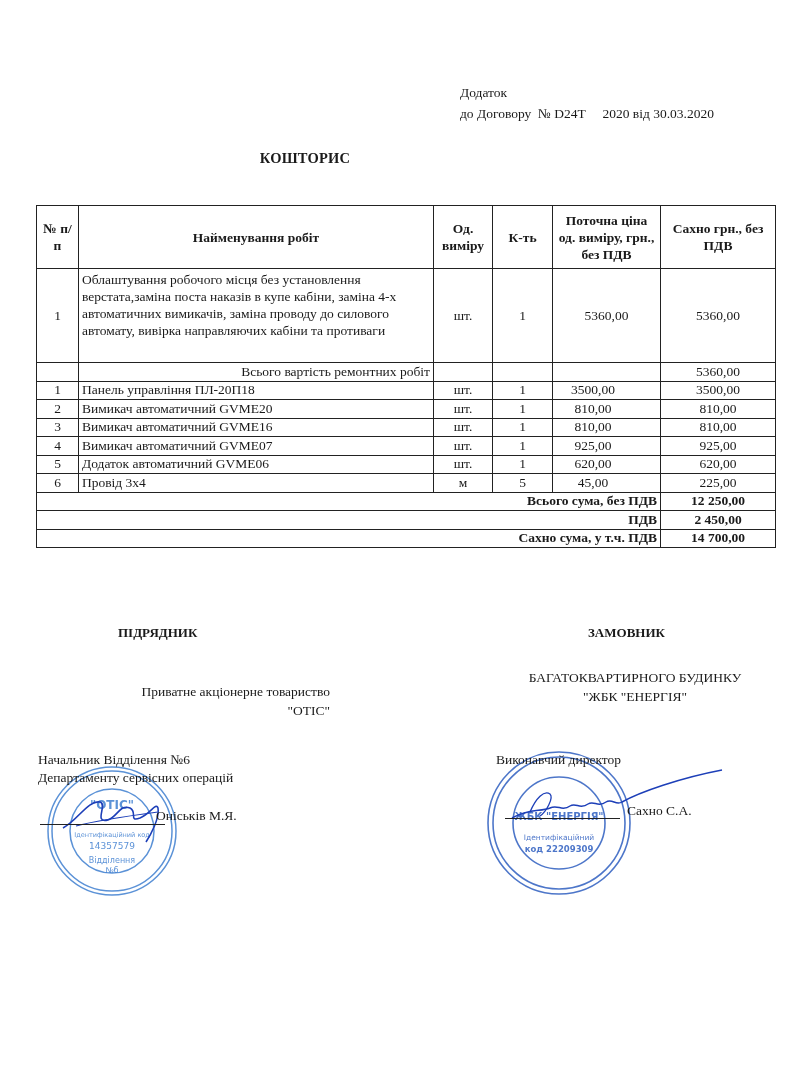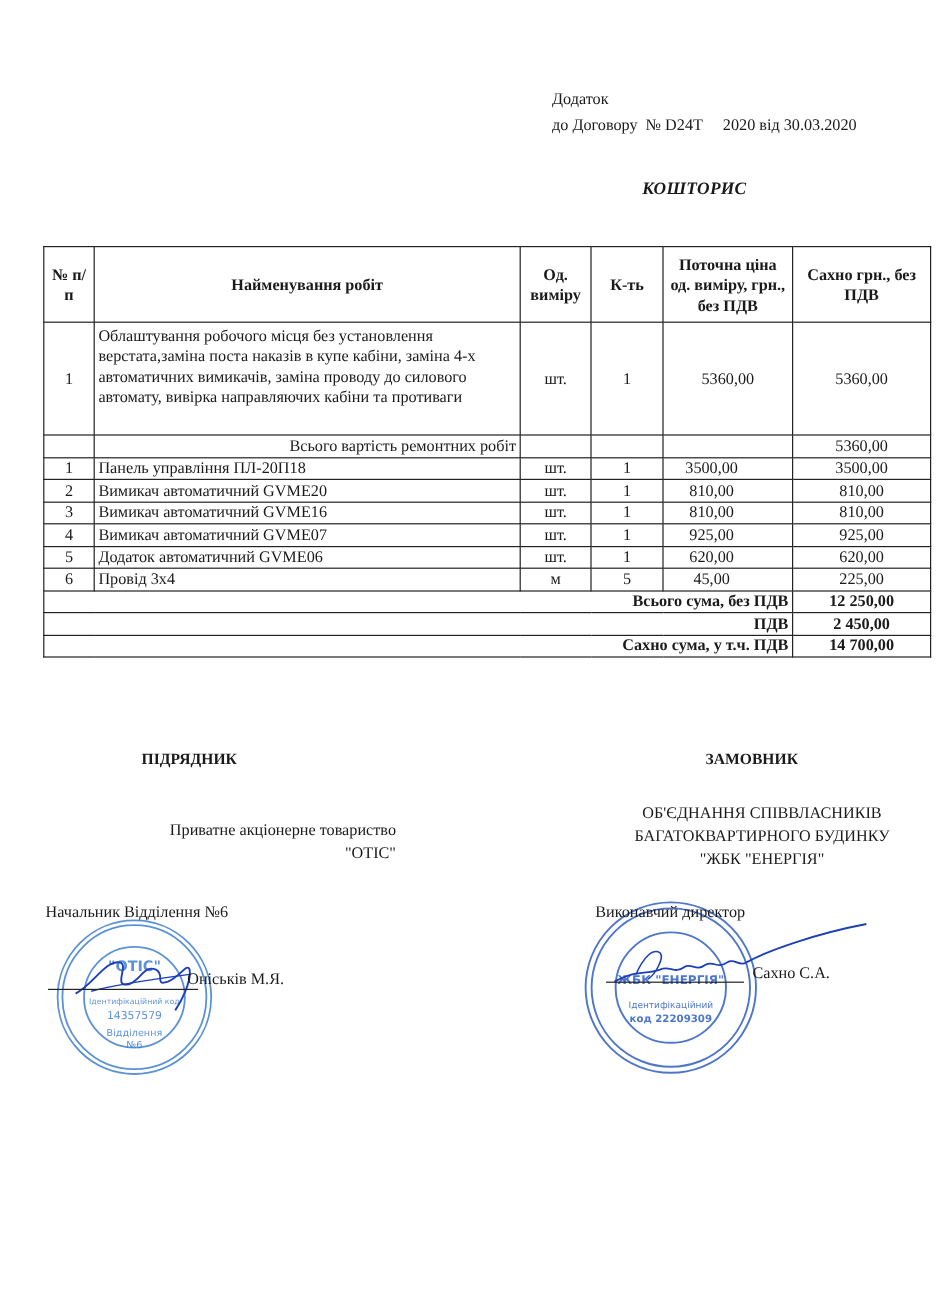--- a/index.html
+++ b/index.html
@@ -1,22 +1,22 @@
 <!DOCTYPE html>
 <html><head>
 <meta charset="utf-8">
 <style>
   html, body { margin: 0; padding: 0; }
   body {
     width: 786px; height: 1080px; background: #ffffff; position: relative; overflow: hidden;
     font-family: "Liberation Serif", "DejaVu Serif", serif; color: #1a1a1a;
   }
   .abs { position: absolute; }
-  .addendum { left: 460px; top: 72px; font-size: 13.5px; line-height: 21px; }
-  .title { left: 0; width: 634px; top: 150px; text-align: right; font-size: 14.5px; font-weight: bold; letter-spacing: 0.2px; font-style: italic; }
+  .addendum { left: 460px; top: 82px; font-size: 13.5px; line-height: 21px; }
+  .title { left: 0; width: 634px; top: 150px; text-align: center; font-size: 14.5px; font-weight: bold; letter-spacing: 0.2px; }
   .title span { position: relative; left: -12px; }
 
   table.estimate {
     position: absolute; left: 36px; top: 205px; width: 739px;
     border-collapse: collapse; font-size: 13.5px; table-layout: fixed;
   }
   table.estimate td, table.estimate th {
     border: 1.5px solid #222; padding: 0 3px; vertical-align: middle;
   }
   table.estimate th { font-weight: bold; text-align: center; line-height: 17px; font-size: 13.5px; }
@@ -176,27 +176,27 @@
     <text x="68" y="110" font-size="8">№6</text>
   </g>
 </svg>
 <svg class="abs stamp" style="left:58px; top:790px;" width="110" height="60" viewBox="0 0 110 60">
   <path d="M5 38 C 20 30, 30 10, 42 12 C 50 14, 35 34, 50 30 C 60 26, 62 14, 72 18 C 80 22, 70 32, 82 28 C 92 24, 98 12, 100 18 C 102 28, 92 46, 88 52" fill="none" stroke="#1d3fb8" stroke-width="1.6"></path>
   <path d="M18 36 C 40 30, 70 26, 100 22" fill="none" stroke="#1d3fb8" stroke-width="1.2"></path>
 </svg>
 
 <div class="abs c-role">
   <div>Начальник Відділення №6</div>
+  <div>Департаменту сервісних операцій</div>
 </div>
 <div class="abs c-sign-line"></div>
 <div class="abs c-name">Оніськів М.Я.</div>
 
 <div class="abs party-title customer-title">ЗАМОВНИК</div>
 <div class="abs party-text customer-org">
-  <div>ОБ'ЄДНАННЯ СПІВВЛАСНИКІВ</div>
   <div>БАГАТОКВАРТИРНОГО БУДИНКУ</div>
   <div>"ЖБК "ЕНЕРГІЯ"</div>
 </div>
 
 <svg class="abs stamp" style="left:484px; top:748px;" width="150" height="150" viewBox="0 0 150 150">
   <g fill="none" stroke="#2f5fc0" stroke-width="1.6" opacity="0.85">
     <circle cx="75" cy="75" r="71"></circle>
     <circle cx="75" cy="75" r="66"></circle>
     <circle cx="75" cy="75" r="46"></circle>
   </g>

